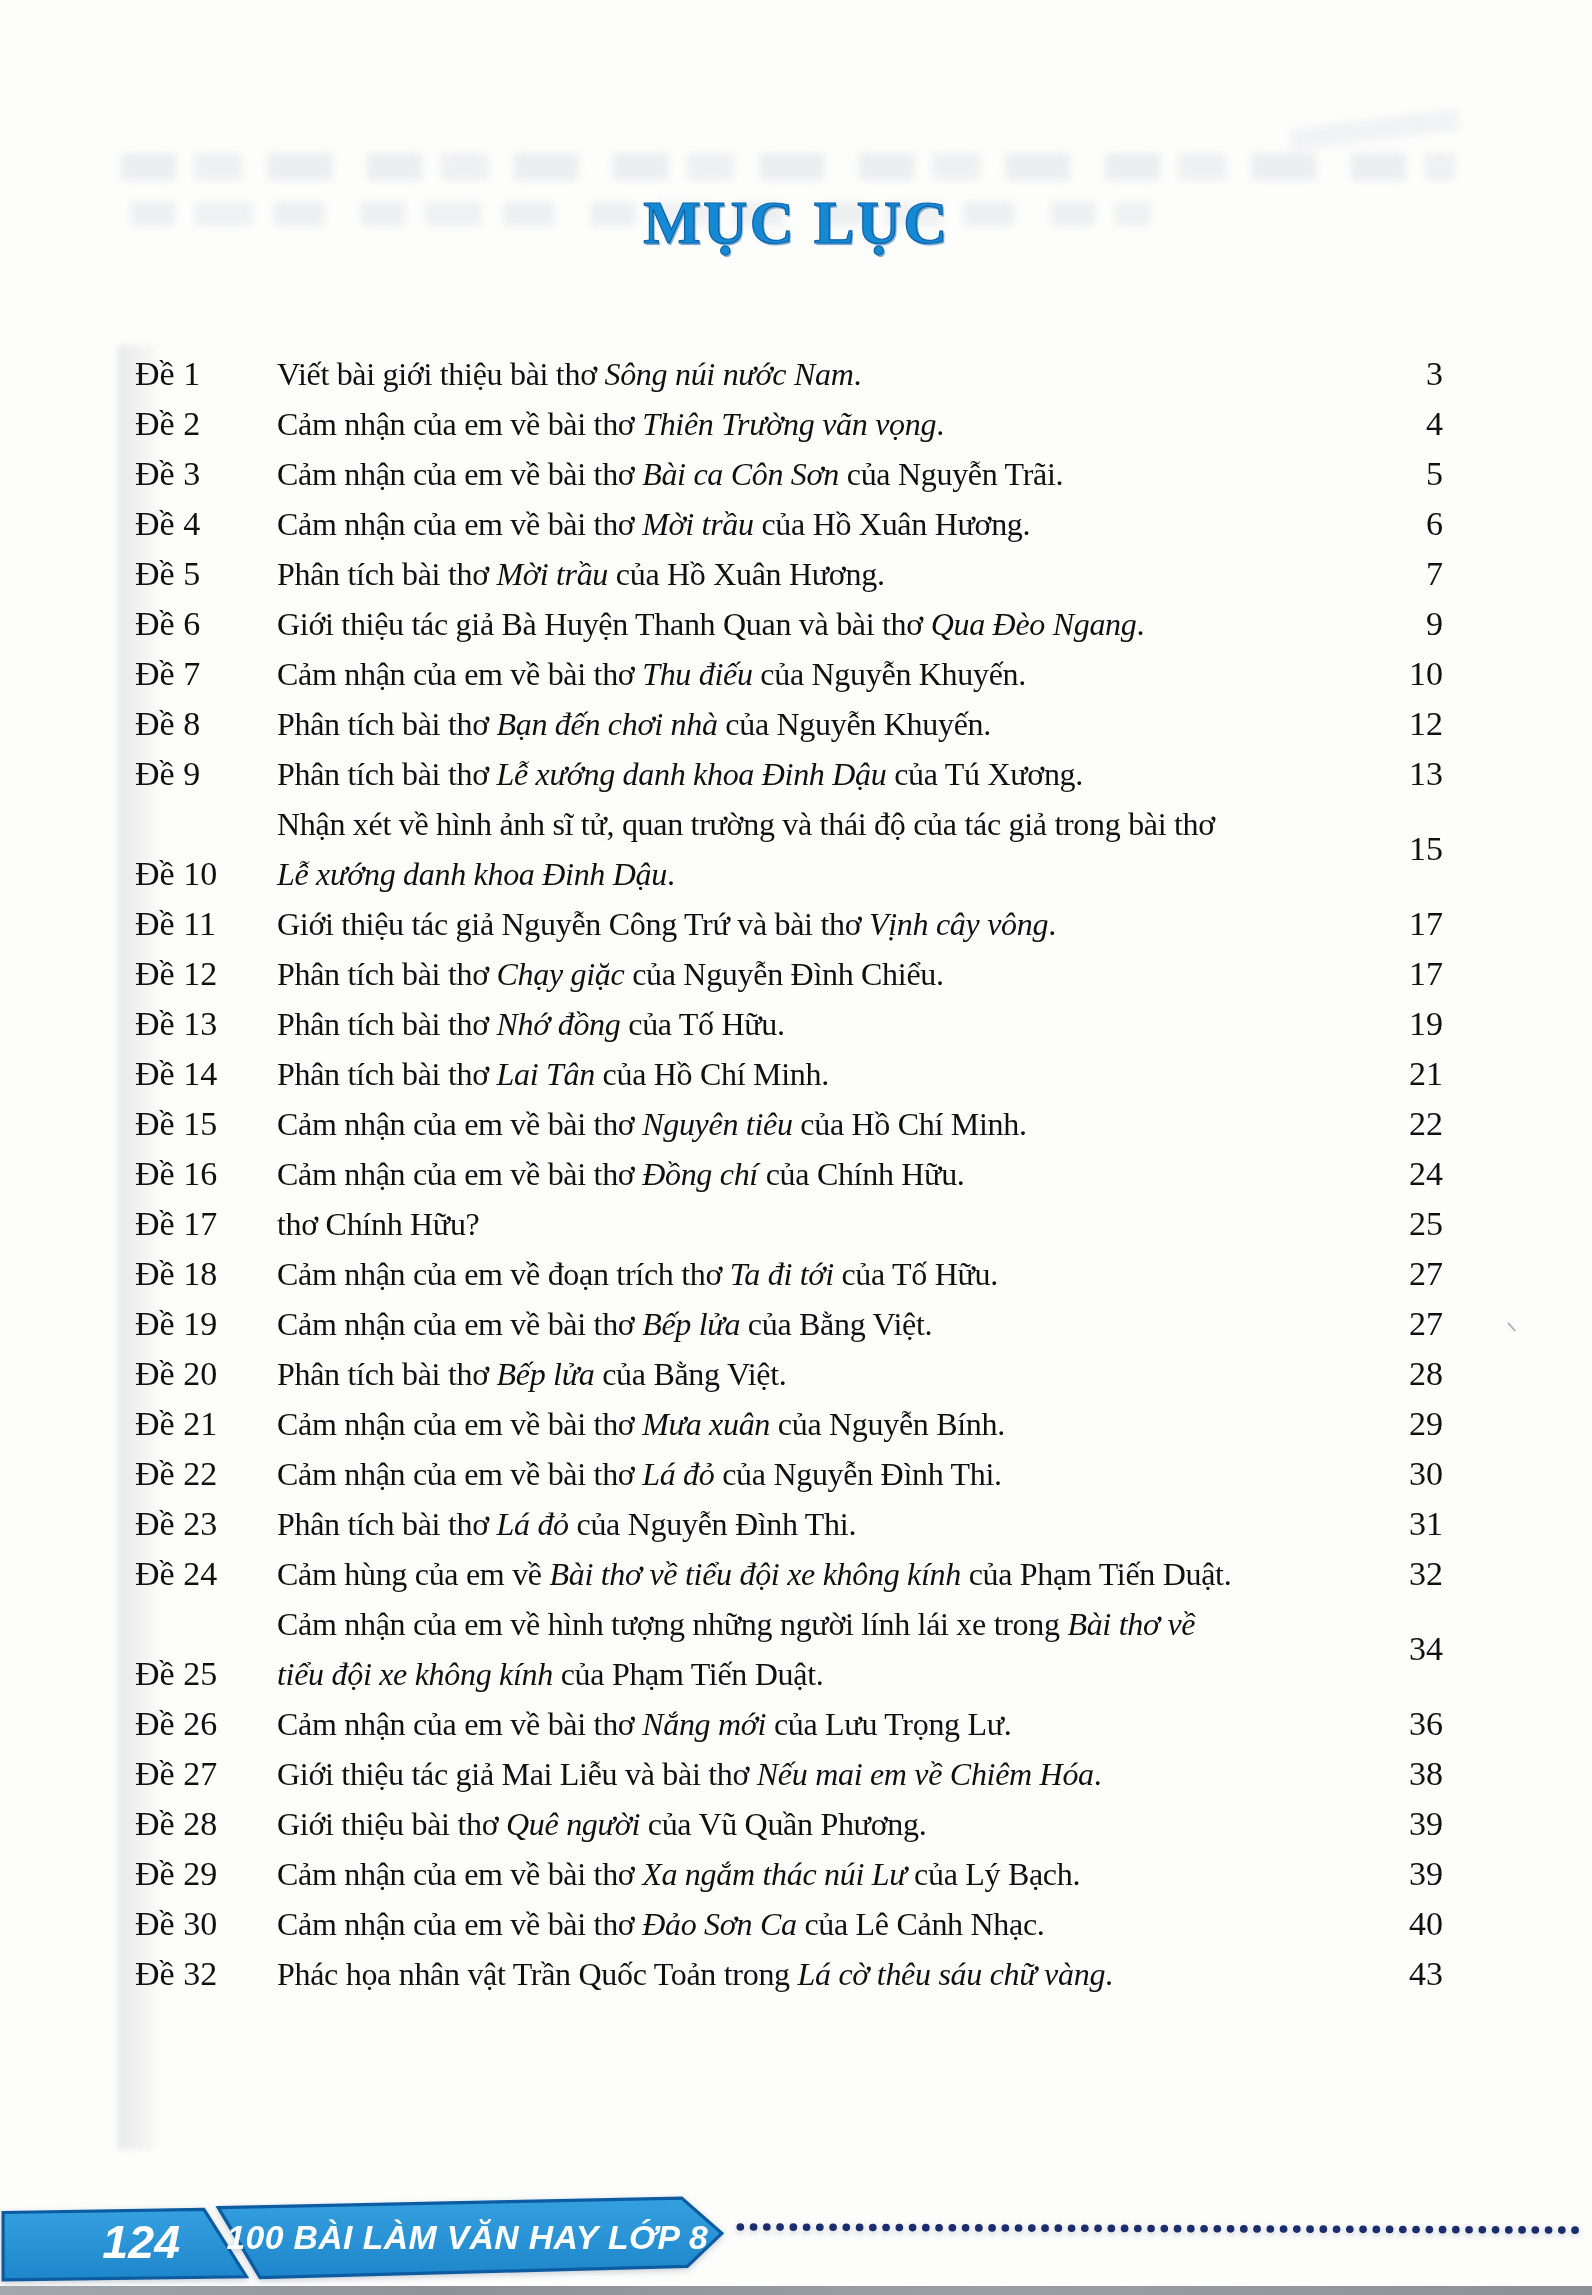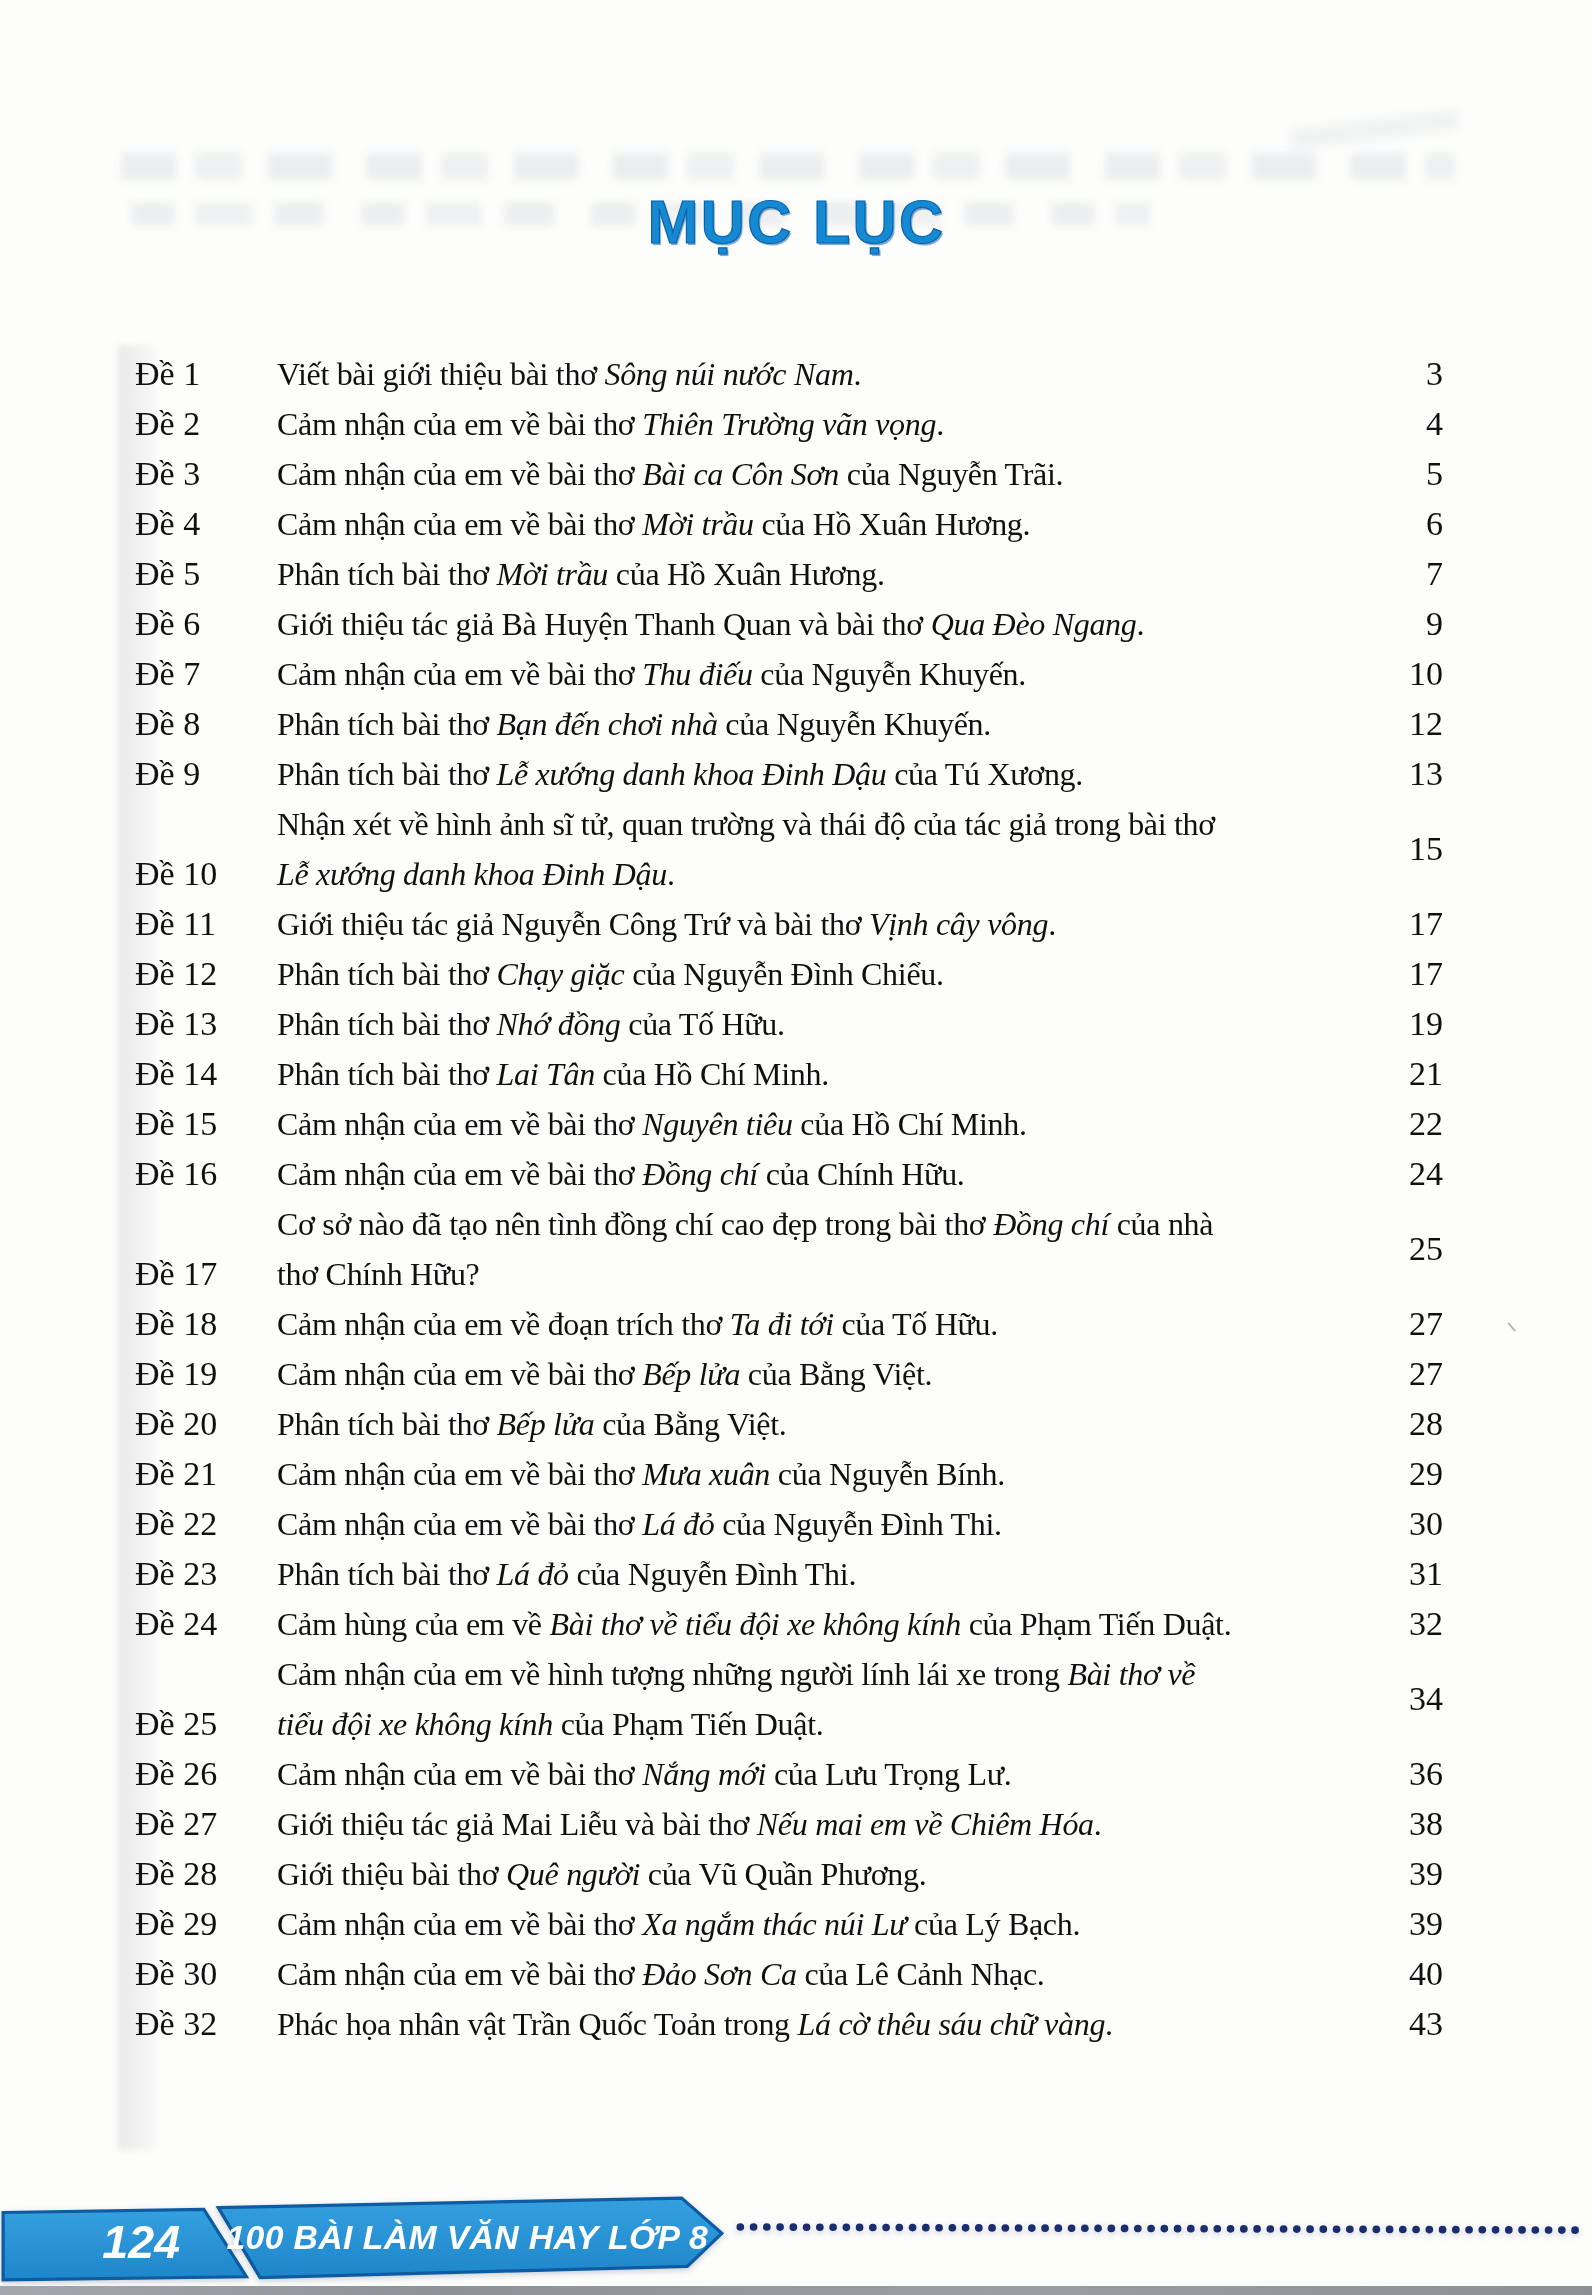--- a/index.html
+++ b/index.html
@@ -47,21 +47,21 @@
     background: linear-gradient(90deg, rgba(125,131,140,.17), rgba(125,131,140,.03));
     filter: blur(3.2px);
     pointer-events: none;
   }
 
   .page-title {
     position: absolute;
     top: 192px; left: 50%;
     transform: translateX(-50%);
     margin: 0;
-    font-family: Liberation Sans, sans-serif;
+    font-family: Liberation Serif, serif;
     font-weight: 700;
     font-size: 61px;
     line-height: 1;
     letter-spacing: 2.4px;
     color: var(--title-blue, #1589d2);
     -webkit-text-stroke: 1.2px #0a63ac;
     text-shadow: 1.6px 1.6px 0.8px rgba(10, 95, 168, .55);
     white-space: nowrap;
   }
 
@@ -246,21 +246,20 @@
     <div class="row">
       <span class="label">Đề 16</span>
       <span class="text">
         <span class="line"><span>Cảm nhận của em về bài thơ </span><i>Đồng chí</i><span> của Chính Hữu.</span></span>
       </span>
       <span class="page">24</span>
     </div>
     <div class="row">
       <span class="label">Đề 17</span>
       <span class="text">
-        <span class="line"><span>Cơ sở nào đã tạo nên tình đồng chí cao đẹp trong bài thơ </span><i>Đồng chí</i><span> của nhà</span></span>
         <span class="line"><span>thơ Chính Hữu?</span></span>
       </span>
       <span class="page">25</span>
     </div>
     <div class="row">
       <span class="label">Đề 18</span>
       <span class="text">
         <span class="line"><span>Cảm nhận của em về đoạn trích thơ </span><i>Ta đi tới</i><span> của Tố Hữu.</span></span>
       </span>
       <span class="page">27</span>

